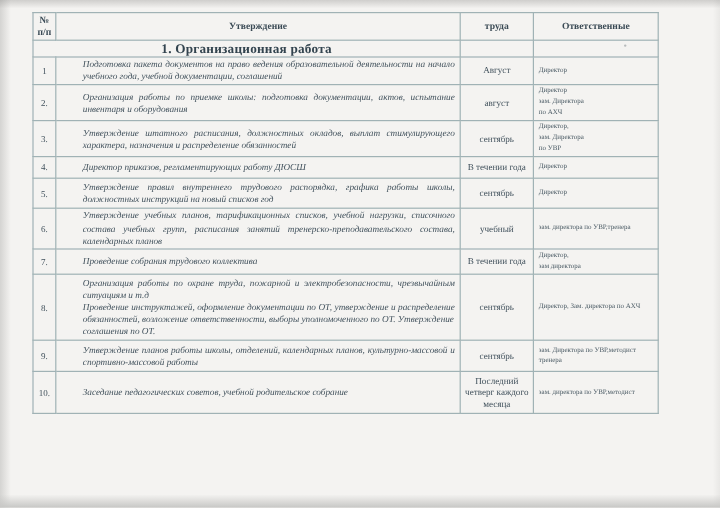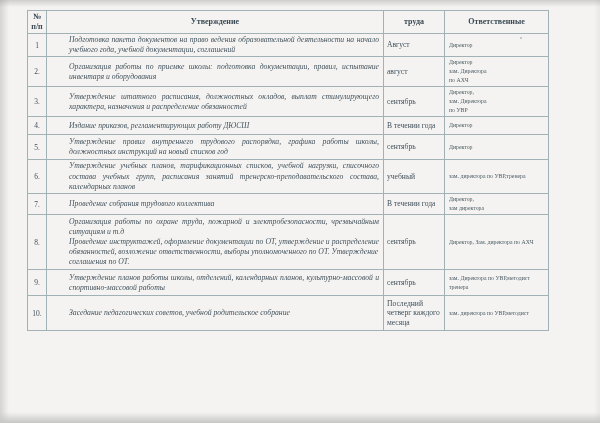--- a/index.html
+++ b/index.html
@@ -73,21 +73,21 @@
   td.act {
     font-size: 7.7px;
     line-height: 1.32;
     text-align: justify;
     white-space: pre-line;
     padding-left: 22px;
     padding-right: 4px;
     font-style: italic;
   }
   td.term {
-    text-align: left;
+    text-align: center;
     font-size: 7.6px;
     line-height: 1.25;
     margin-top: 13px;
   }
   td.resp {
     font-size: 5.8px;
     line-height: 1.55;
     white-space: pre-line;
     padding-left: 4px;
     color: #4a5a64;
@@ -127,45 +127,50 @@
     <thead>
       <tr>
         <th>№
 п/п</th>
         <th>Утверждение</th>
         <th>труда</th>
         <th>Ответственные</th>
       </tr>
     </thead>
     <tbody>
+      <tr>
+        <td class="section" colspan="2">1. Организационная работа</td>
+        <td class="term"></td>
+        <td class="resp"></td>
+      </tr>
       <tr class="r0">
         <td class="num">1</td>
         <td class="act">Подготовка  пакета документов на право ведения образовательной деятельности на начало учебного года,   учебной документации,  соглашений</td>
         <td class="term">Август</td>
         <td class="resp">Директор</td>
       </tr>
       <tr class="r1">
         <td class="num">2.</td>
-        <td class="act">Организация  работы  по   приемке  школы:  подготовка документации,  правил,  испытание инвентаря  и оборудования</td>
+        <td class="act">Организация  работы  по   приемке  школы:  подготовка документации,  актов,  испытание инвентаря  и оборудования</td>
         <td class="term">август</td>
         <td class="resp">Директор
 зам. Директора
 по АХЧ</td>
       </tr>
       <tr class="r2">
         <td class="num">3.</td>
         <td class="act">Утверждение штатного расписания, должностных окладов, выплат стимулирующего характера, назначения и распределение обязанностей</td>
         <td class="term">сентябрь</td>
         <td class="resp">Директор,
 зам. Директора
 по УВР</td>
       </tr>
       <tr class="r3">
         <td class="num">4.</td>
-        <td class="act">Издание  приказов,  регламентирующих  работу ДЮСШ</td>
+        <td class="act">Директор  приказов,  регламентирующих  работу ДЮСШ</td>
         <td class="term">В течении года</td>
         <td class="resp">Директор</td>
       </tr>
       <tr class="r4">
         <td class="num">5.</td>
         <td class="act">Утверждение  правил внутреннего трудового распорядка,  графика  работы  школы, должностных  инструкций  на  новый  списков  год</td>
         <td class="term">сентябрь</td>
         <td class="resp">Директор</td>
       </tr>
       <tr class="r5">

